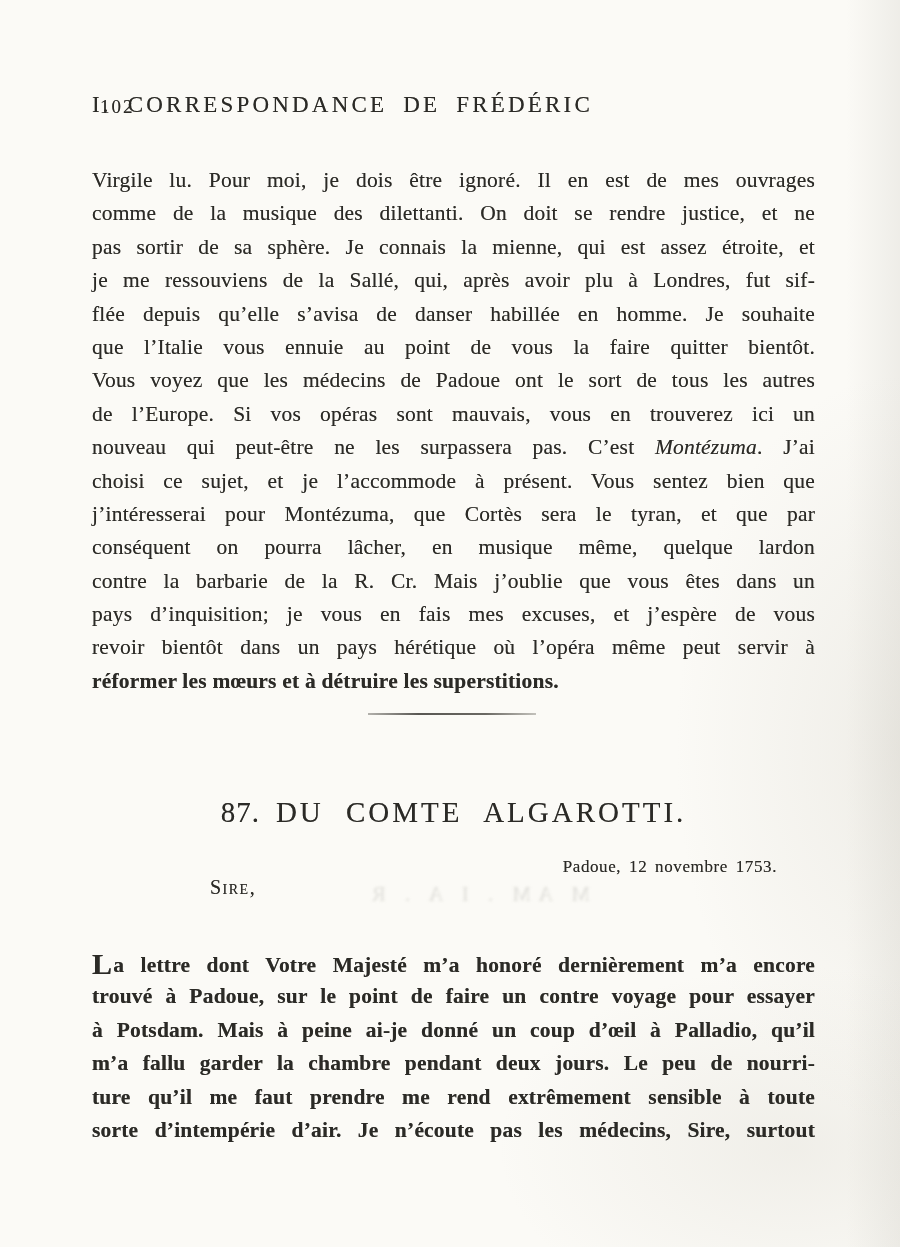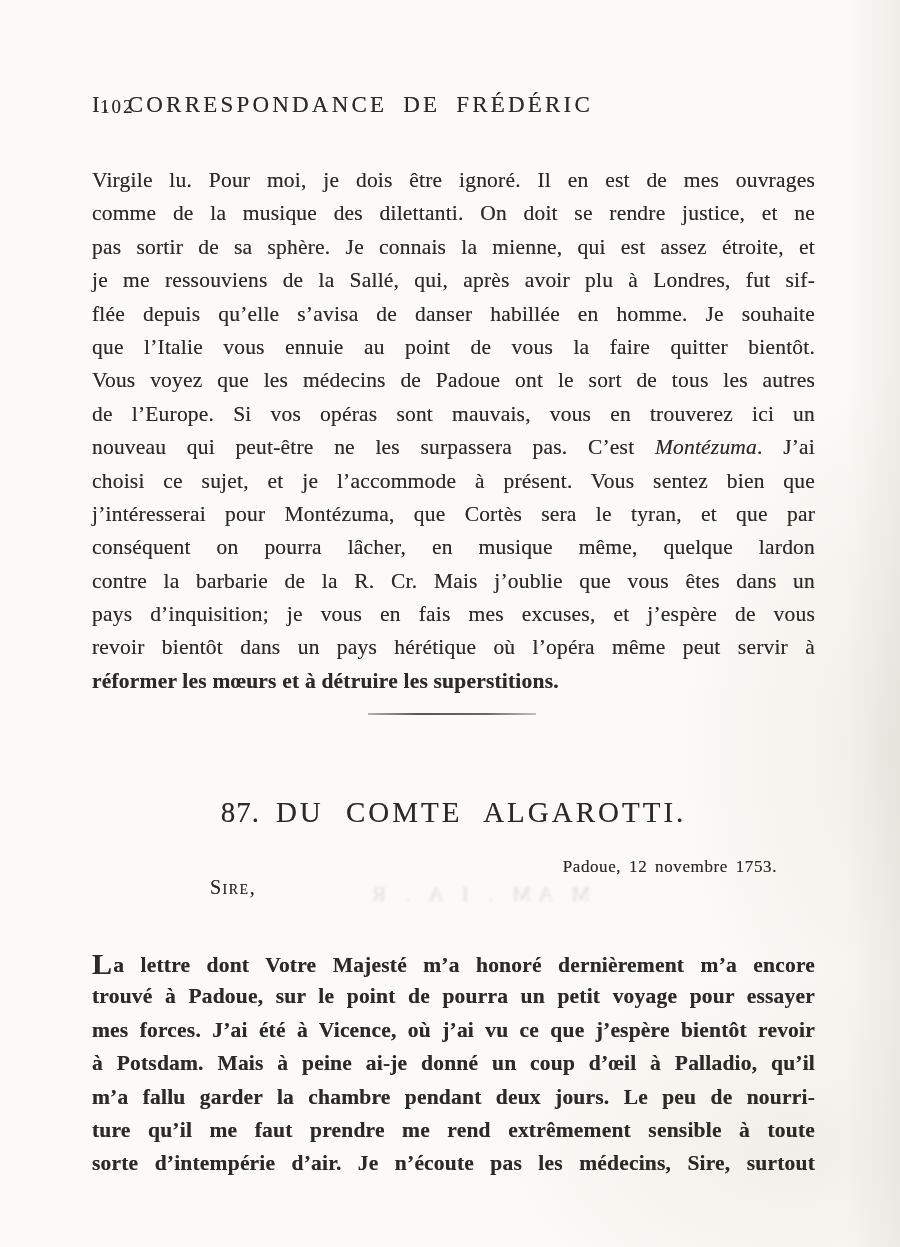--- a/index.html
+++ b/index.html
@@ -132,21 +132,20 @@
   </div>
 
   <div class="textblock dateline ink">Padoue, 12 novembre 1753.</div>
 
   <div class="bleed">M AM . I A . R</div>
 
   <div class="textblock salutation ink">Sire,</div>
 
   <div class="textblock para para-87 ink" id="para87">
       <div class="line"><span class="big-initial">L</span>a lettre dont Votre Majesté m’a honoré dernièrement m’a encore</div>
-      <div class="line">trouvé à Padoue, sur le point de pourra un petit voyage pour essayer</div>
-      <div class="line">mes forces. J’ai été à Vicence, où j’ai vu ce que j’espère bientôt revoir</div>
+      <div class="line">trouvé à Padoue, sur le point de faire un contre voyage pour essayer</div>
       <div class="line">à Potsdam.  Mais à peine ai-je donné un coup d’œil à Palladio, qu’il</div>
       <div class="line">m’a fallu garder la chambre pendant deux jours.  Le peu de nourri-</div>
       <div class="line">ture qu’il me faut prendre me rend extrêmement sensible à toute</div>
       <div class="line">sorte d’intempérie d’air.  Je n’écoute pas les médecins, Sire, surtout</div>
     </div>
 
 </div>
 
 </body></html>

